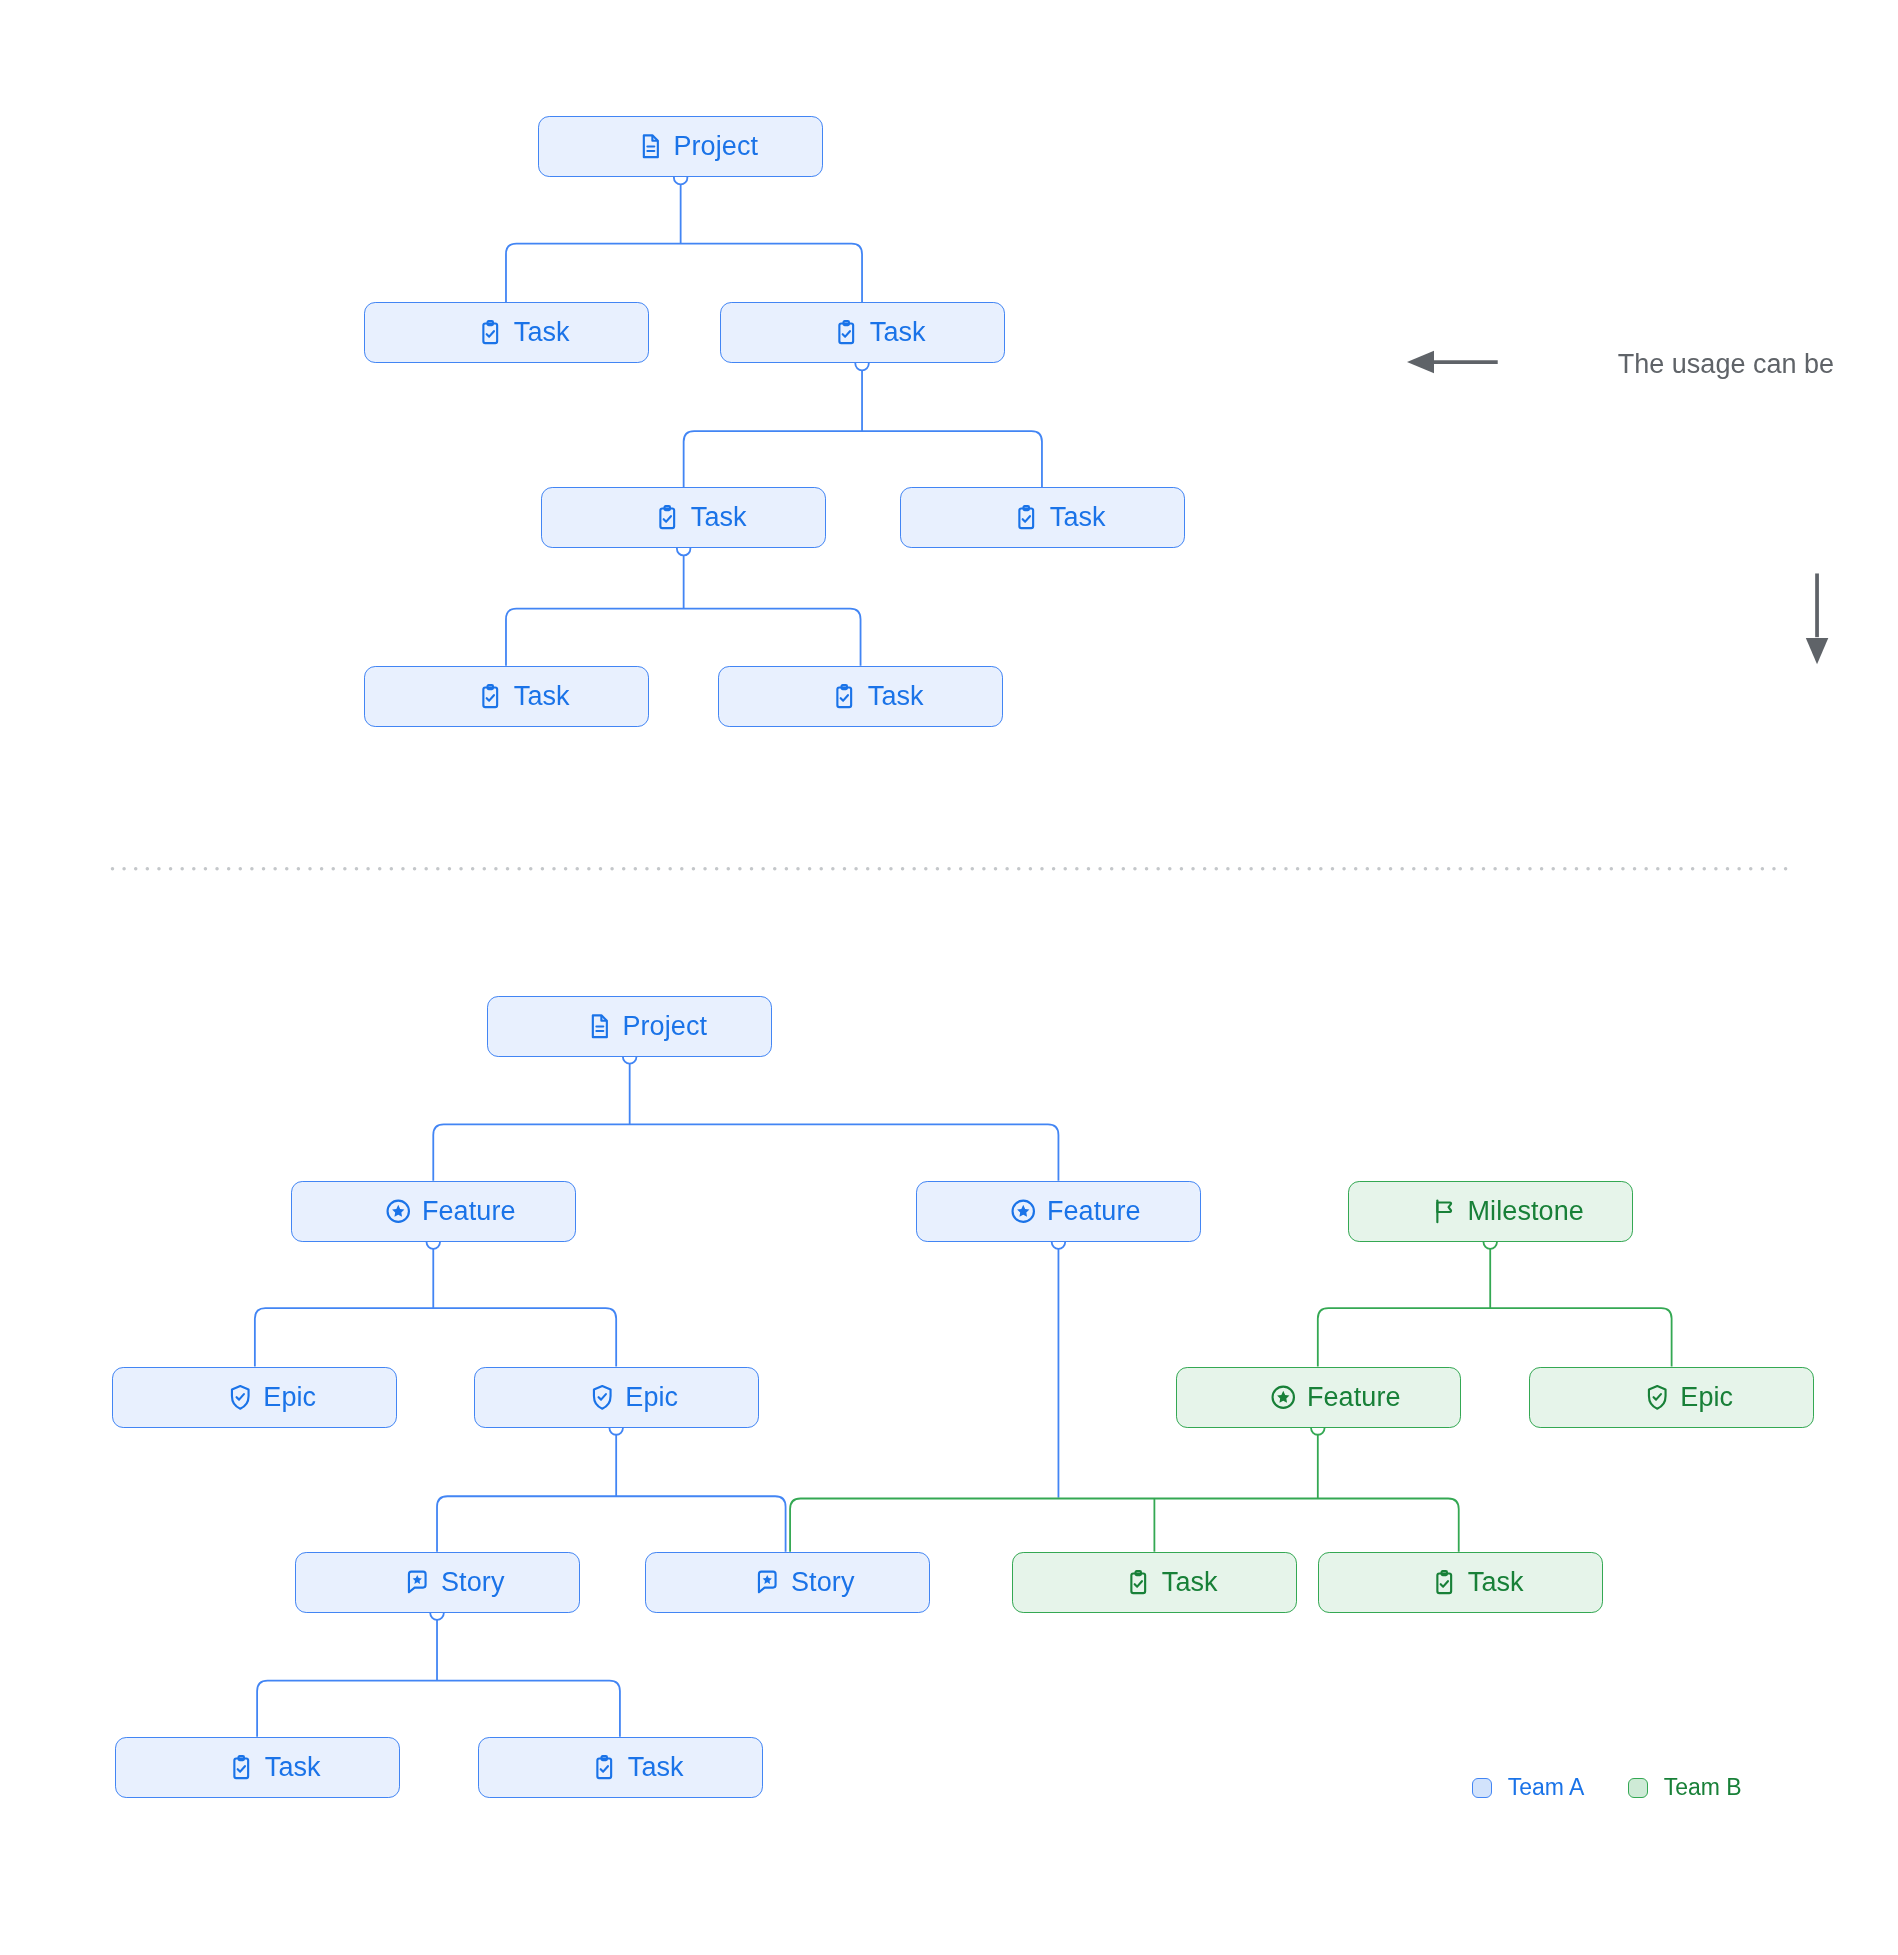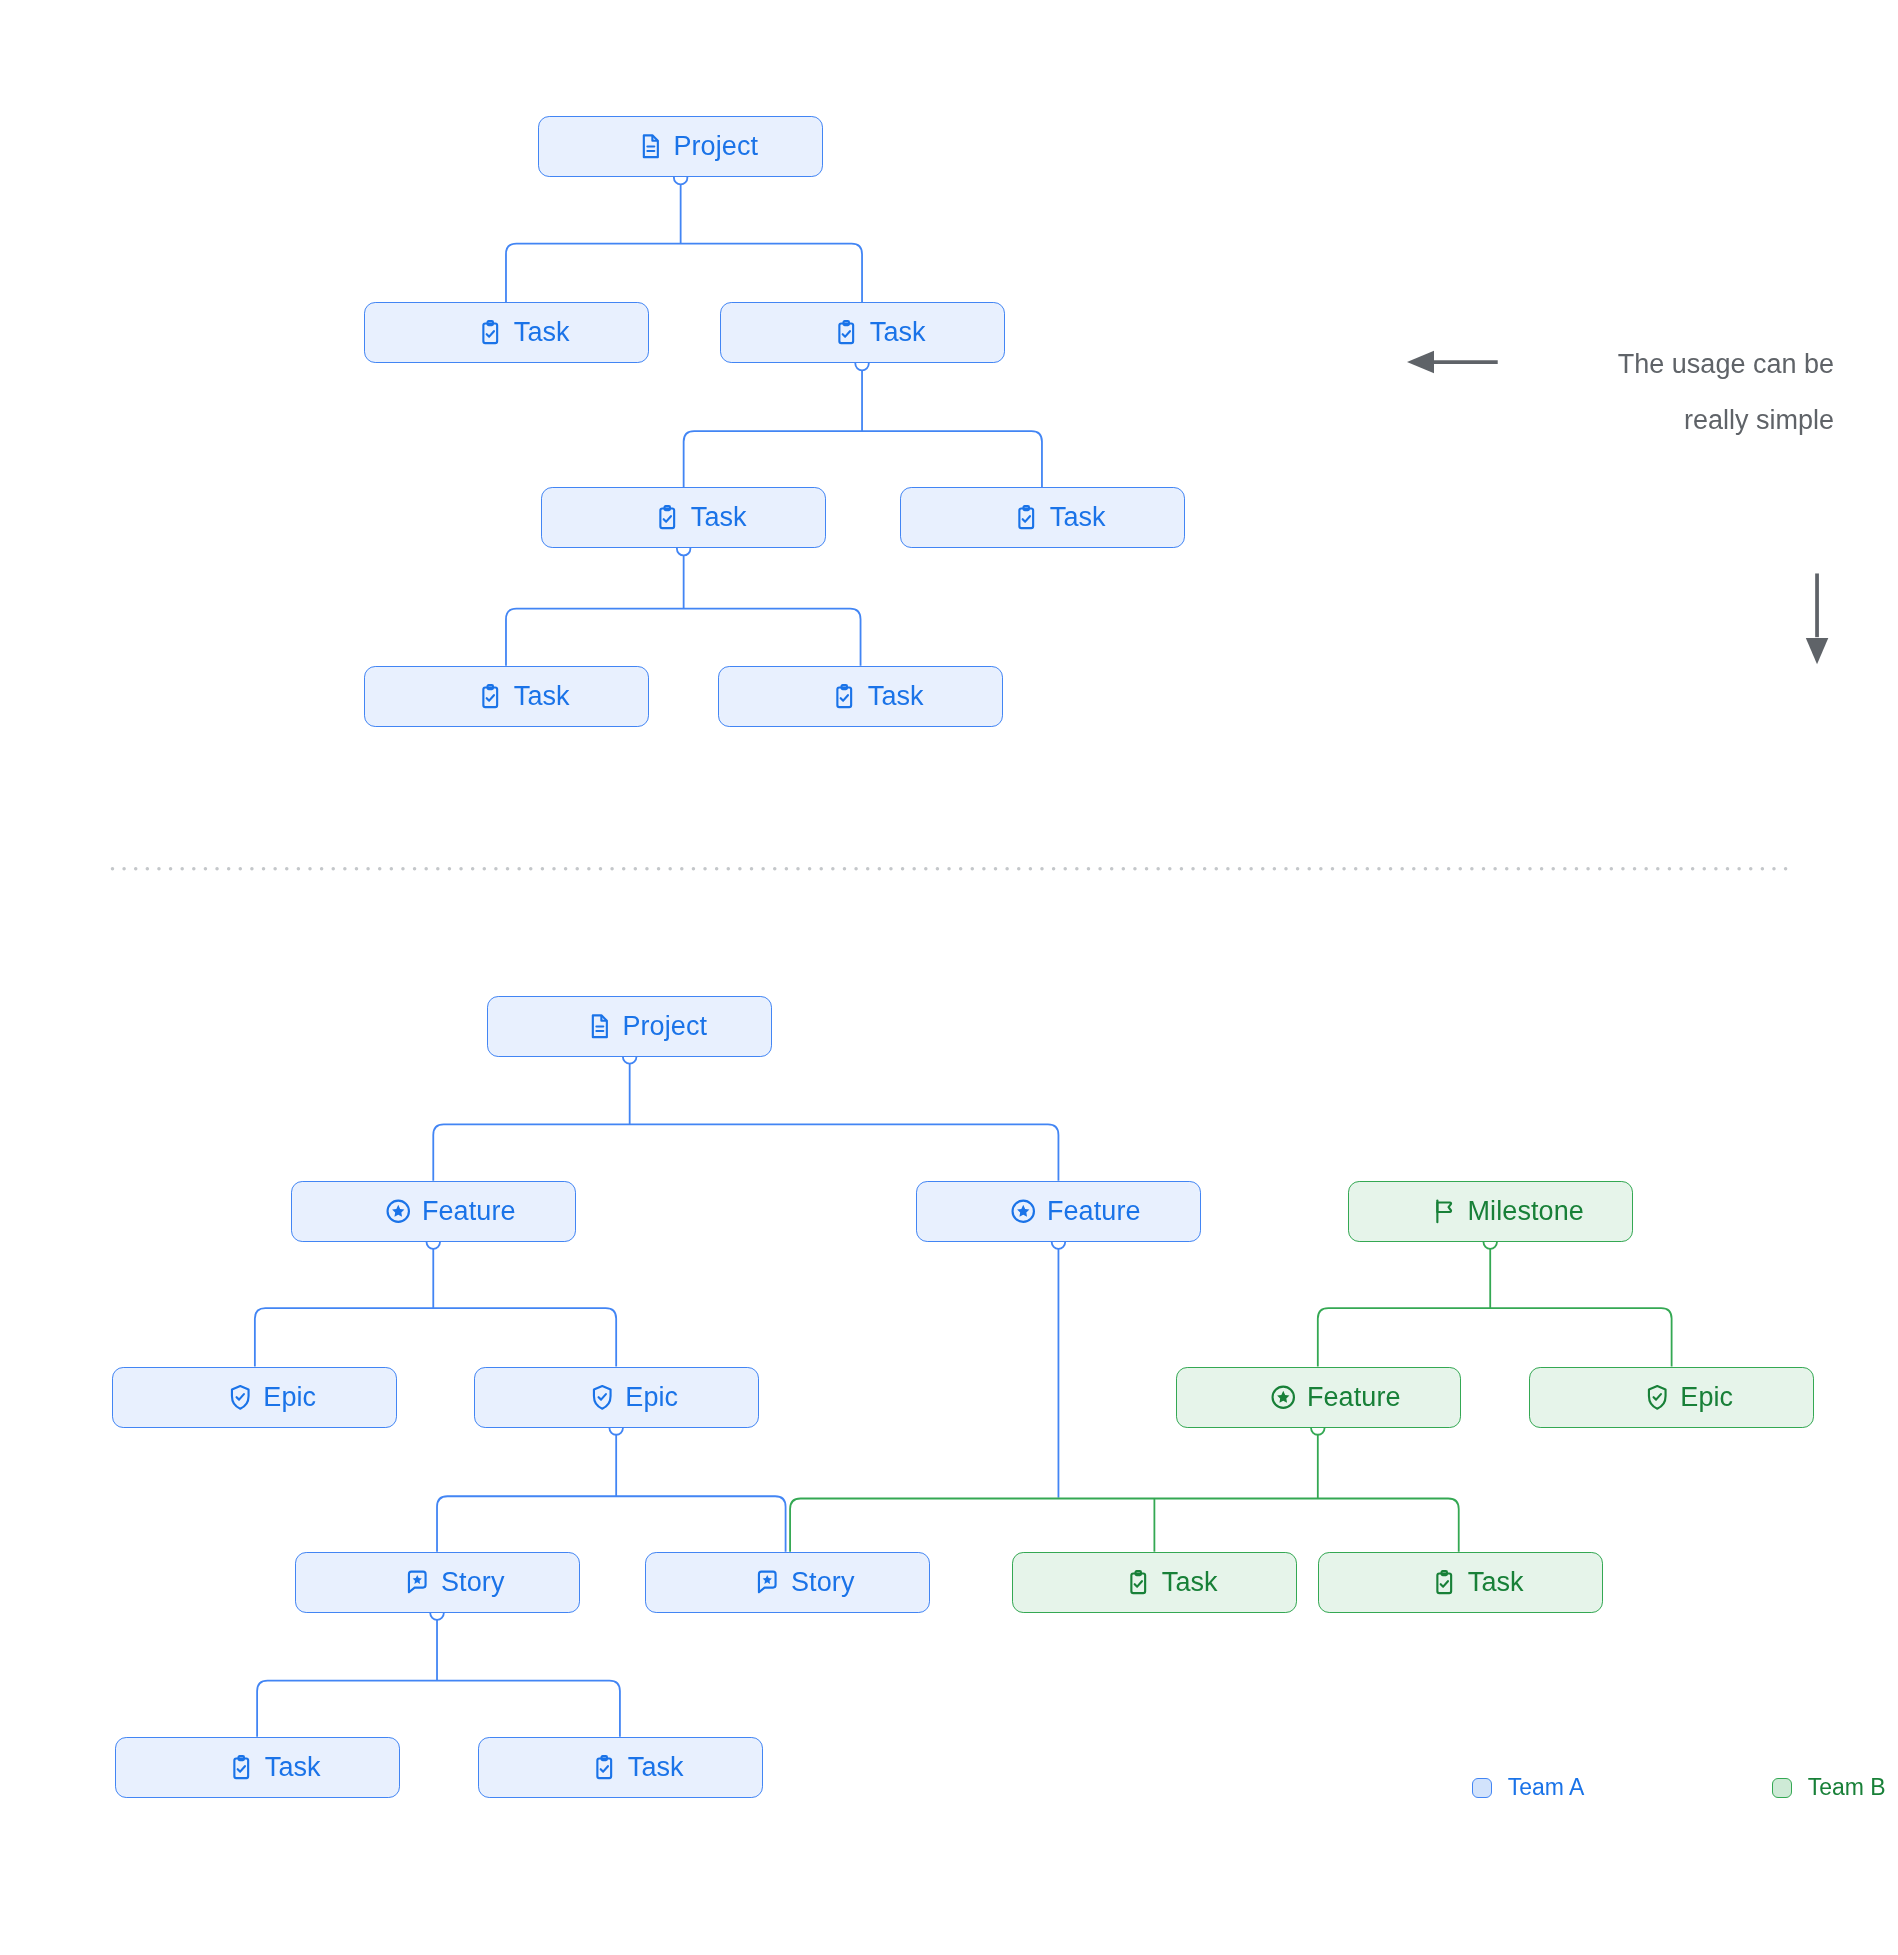--- a/index.html
+++ b/index.html
@@ -42,21 +42,21 @@
   .note-1{top:336px;}
   .note-2{top:459px;}
 
   
   .legend-item{
     position:absolute;top:1774px;
     display:flex;align-items:center;gap:15.7px;
     font-size:23px;font-weight:500;
   }
   .legend-a{left:1472px;color:#1A73E8;}
-  .legend-b{left:1772px;color:#188038;}
+  .legend-b{left:1628px;color:#188038;}
   .swatch{
     width:20px;height:20px;border-radius:6px;
     border:1.9px solid;box-sizing:border-box;display:inline-block;
   }
   .swatch-a{background:#D2E3FC;border-color:#4285F4;}
   .swatch-b{background:#CEEAD6;border-color:#34A853;}
 </style>
 </head>
 <body>
 
@@ -189,21 +189,20 @@
   </div>
   <div class="node team-a" style="left:718px;top:666px">
     <svg class="ic" viewBox="0 0 38 38" width="28.5" height="28.5">
         <use href="#ic-task"></use>
       </svg>
     <span>Task</span>
   </div>
 
   <div class="note note-1">
     <div>The usage can be</div>
-    <div>really simple</div>
   </div>
 
   <div class="node team-a" style="left:487px;top:996px">
     <svg class="ic" viewBox="0 0 38 38" width="28.5" height="28.5">
         <use href="#ic-document"></use>
       </svg>
     <span>Project</span>
   </div>
   <div class="node team-a" style="left:291px;top:1181px">
     <svg class="ic" viewBox="0 0 38 38" width="28.5" height="28.5">

